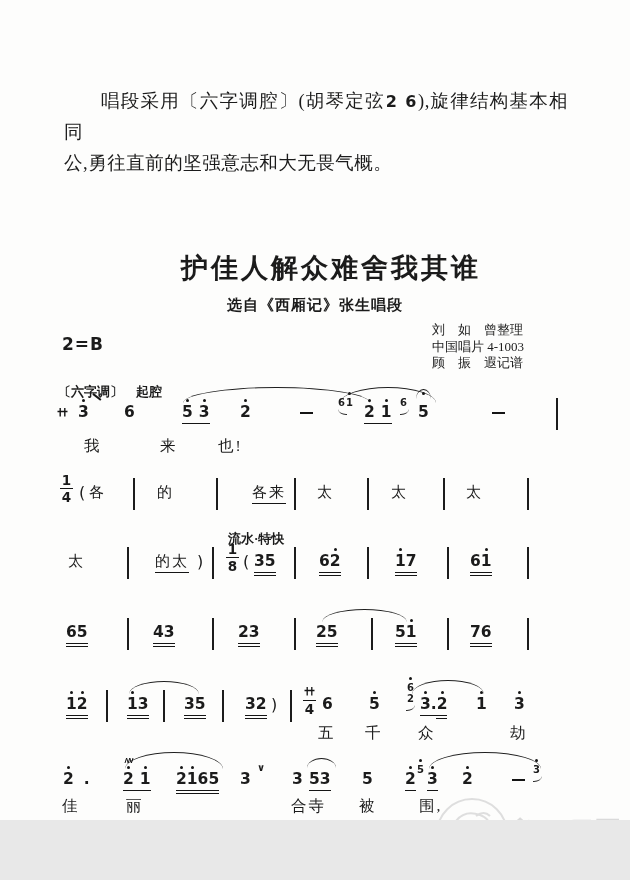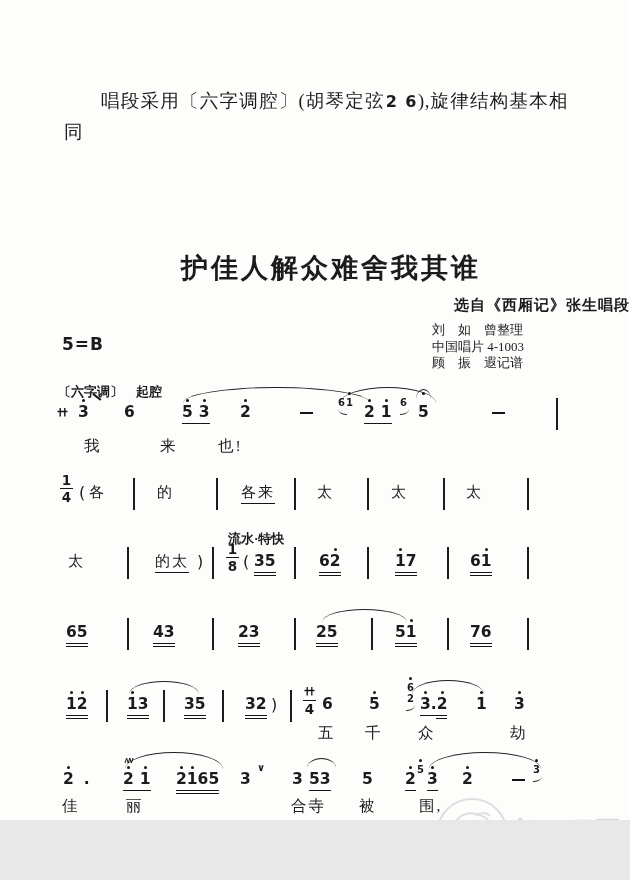--- a/index.html
+++ b/index.html
@@ -7,21 +7,21 @@
         font-family:"Liberation Serif",serif;color:#1b1b1b;overflow:hidden}
   
   .intro{position:absolute;left:64px;top:86px;width:504px}
   .iline{font-size:18.5px;line-height:31px;letter-spacing:.5px}
   .just{text-align:justify;text-align-last:justify}
   .indent{text-indent:37px}
   .inote{font-family:"DejaVu Sans",sans-serif;font-weight:bold;font-size:16px;position:relative;padding:0 1px}
   .inote .dlo{position:absolute;left:50%;margin-left:-1.5px;bottom:-2px;width:3px;height:3px;border-radius:50%;background:#1b1b1b}
   
   .title{position:absolute;left:16px;top:250px;width:100%;text-align:center;font-size:27px;font-weight:bold;letter-spacing:3px}
-  .subtitle{position:absolute;left:0;top:296px;width:100%;text-align:right;font-size:15px;font-weight:bold;letter-spacing:1px}
+  .subtitle{position:absolute;left:0;top:296px;width:100%;text-align:center;font-size:15px;font-weight:bold;letter-spacing:1px}
   .credits{position:absolute;left:432px;top:322px;font-size:13px;line-height:16.5px}
   .key{position:absolute;left:62px;top:334px;font-size:17px;font-weight:bold;font-family:"DejaVu Sans",sans-serif;letter-spacing:1px}
   .pageno{position:absolute;left:84px;top:822px;font-size:17px;font-weight:bold;font-family:"DejaVu Serif",serif}
   
   .mlabel{position:absolute;font-size:13px;font-weight:bold;white-space:nowrap}
   .num{position:absolute;display:flex;flex-direction:column}
   .chars{display:flex;align-items:flex-end}
   .num.sp .chars{gap:6px}
   .ch{position:relative;font-family:"DejaVu Sans",sans-serif;font-weight:bold;font-size:15.5px;line-height:17px}
   .dhi{position:absolute;left:50%;margin-left:-1.5px;top:-5px;width:3px;height:3px;border-radius:50%;background:#151515}
@@ -51,32 +51,33 @@
   .syl .txt{font-size:15px;line-height:17px;letter-spacing:2px;white-space:nowrap}
   
   .wm{position:absolute;left:424px;top:788px}
 </style>
 </head>
 <body>
 
 <div id="page">
   <div class="intro" id="intro">
       <div class="iline just indent">唱段采用〔六字调腔〕(胡琴定弦<span class="inote">2</span> <span class="inote">6</span>),旋律结构基本相同</div>
+      <div class="iline">公,勇往直前的坚强意志和大无畏气概。</div>
     </div>
 
   <div class="title">护佳人解众难舍我其谁</div>
   <div class="subtitle">选自《西厢记》张生唱段</div>
 
   <div class="credits">
     <div>刘　如　曾整理</div>
     <div>中国唱片 4-1003</div>
     <div>顾　振　遐记谱</div>
   </div>
 
-  <div class="key">5=B</div>
+  <div class="key">2=B</div>
 
   <div id="score" style="position:absolute;left:0;top:0;width:100%;height:100%">
       <div class="mlabel" style="left: 58px; top: 383px;">〔六字调〕　起腔</div>
       <span class="freefig" style="left: 56px; top: 407px;"><svg width="13" height="11">
           <path d="M1.5 4.5 H11.5 M4.2 1 V9.5 M8.8 1 V9.5" stroke="#151515" stroke-width="1.4" fill="none"></path>
         </svg></span>
       <span class="num" style="left: 78px; top: 404px;">
         <span class="chars">
           <span class="ch">3<i class="dhi"></i></span>
         </span>
@@ -140,21 +141,21 @@
       </span>
       <span class="paren" style="left: 79px; top: 484px;">(</span>
       <span class="syl" style="left: 89px; top: 484px;">
         <span class="txt">各</span>
       </span>
       <i class="bar" style="height: 32px; left: 133px; top: 478px;"></i>
       <span class="syl" style="left: 157px; top: 484px;">
         <span class="txt">的</span>
       </span>
       <i class="bar" style="height: 32px; left: 216px; top: 478px;"></i>
-      <span class="syl" style="left: 241px; top: 484px;">
+      <span class="syl" style="left: 252px; top: 484px;">
         <span class="txt">各来</span>
         <i class="u"></i>
       </span>
       <i class="bar" style="height: 32px; left: 294px; top: 478px;"></i>
       <span class="syl" style="left: 317px; top: 484px;">
         <span class="txt">太</span>
       </span>
       <i class="bar" style="height: 32px; left: 367px; top: 478px;"></i>
       <span class="syl" style="left: 391px; top: 484px;">
         <span class="txt">太</span>

